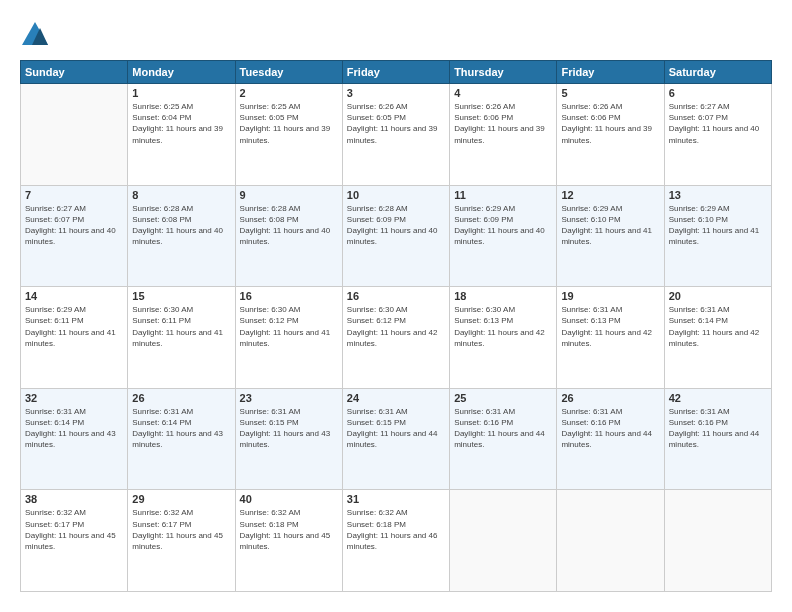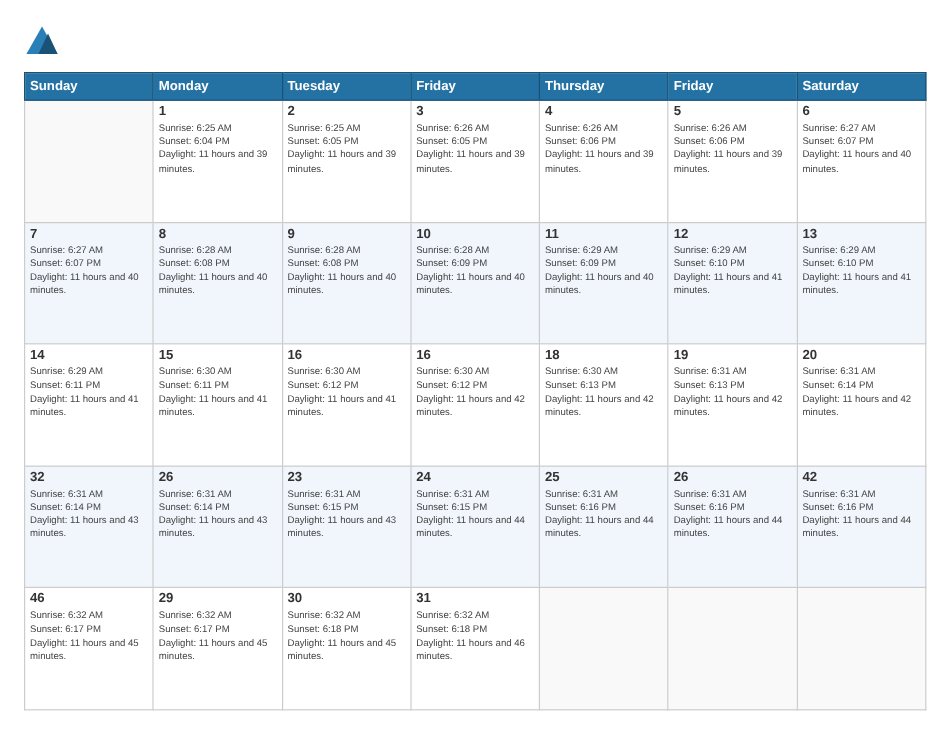--- a/index.html
+++ b/index.html
@@ -248,29 +248,29 @@
             <span class="day-num">26</span>
             <div class="day-info">Sunrise: 6:31 AM<br>Sunset: 6:16 PM<br>Daylight: 11 hours and 44 minutes.</div>
           </td>
           <td>
             <span class="day-num">42</span>
             <div class="day-info">Sunrise: 6:31 AM<br>Sunset: 6:16 PM<br>Daylight: 11 hours and 44 minutes.</div>
           </td>
         </tr>
         <tr>
           <td>
-            <span class="day-num">46</span>
+            <span class="day-num">38</span>
             <div class="day-info">Sunrise: 6:32 AM<br>Sunset: 6:17 PM<br>Daylight: 11 hours and 45 minutes.</div>
           </td>
           <td>
             <span class="day-num">29</span>
             <div class="day-info">Sunrise: 6:32 AM<br>Sunset: 6:17 PM<br>Daylight: 11 hours and 45 minutes.</div>
           </td>
           <td>
-            <span class="day-num">30</span>
+            <span class="day-num">40</span>
             <div class="day-info">Sunrise: 6:32 AM<br>Sunset: 6:18 PM<br>Daylight: 11 hours and 45 minutes.</div>
           </td>
           <td>
             <span class="day-num">31</span>
             <div class="day-info">Sunrise: 6:32 AM<br>Sunset: 6:18 PM<br>Daylight: 11 hours and 46 minutes.</div>
           </td>
           <td class="empty"></td>
           <td class="empty"></td>
           <td class="empty"></td>
         </tr>

